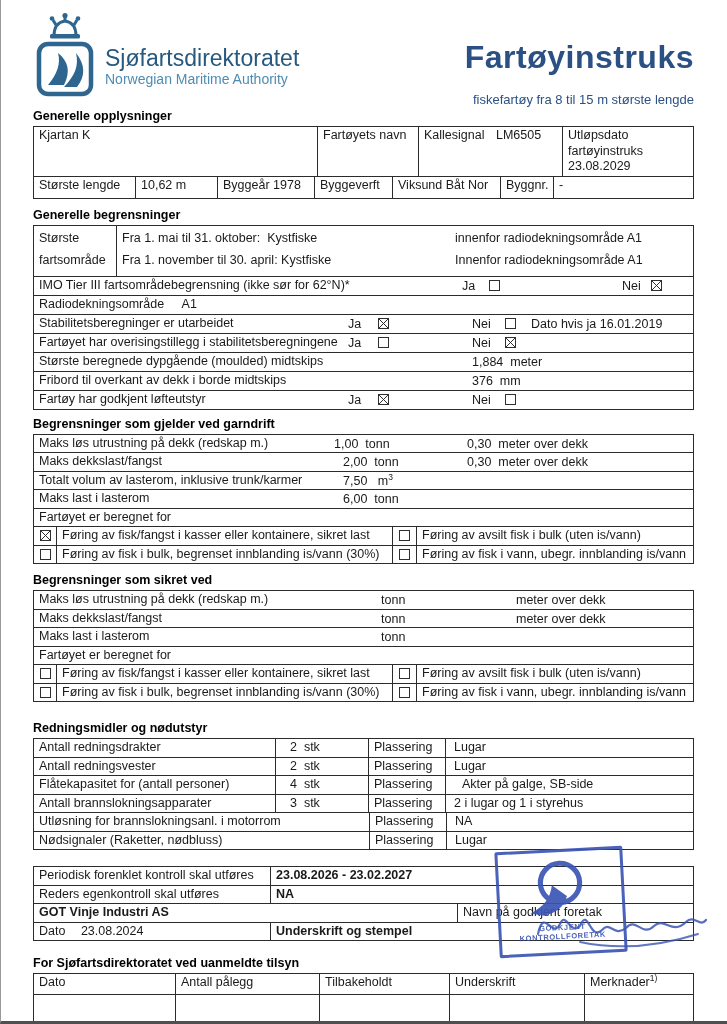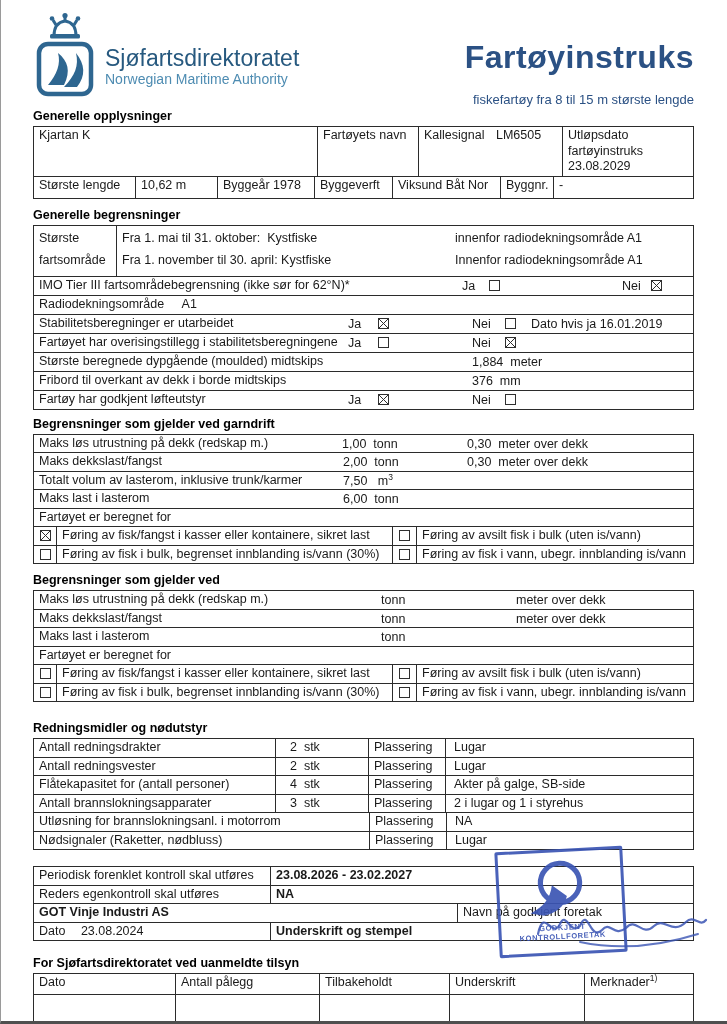--- a/index.html
+++ b/index.html
@@ -178,21 +178,21 @@
       <span class="cb cbabs checked" style="left:344px"></span>
       <span class="abs" style="left:438px">Nei</span>
       <span class="cb cbabs" style="left:471px"></span>
     </div>
   </div>
 
   <div class="sh" style="margin-top:7px">Begrensninger som gjelder ved garndrift</div>
   <div class="tbl" id="tbl-garn">
     <div class="tr pr">
       <div class="td">Maks løs utrustning på dekk (redskap m.)</div>
-      <span class="abs" style="left:308px">1,00  tonn</span>
+      <span class="abs" style="left:300px">1,00  tonn</span>
       <span class="abs" style="left:433px">0,30  meter over dekk</span>
     </div>
     <div class="tr pr">
       <div class="td">Maks dekkslast/fangst</div>
       <span class="abs" style="left:309px">2,00  tonn</span>
       <span class="abs" style="left:433px">0,30  meter over dekk</span>
     </div>
     <div class="tr pr">
       <div class="td">Totalt volum av lasterom, inklusive trunk/karmer</div>
       <span class="abs" style="left:309px"><span>7,50   m</span><sup>3</sup></span>
@@ -219,21 +219,21 @@
           <span class="cb"></span>
         </div>
       <div class="td opttext">Føring av fisk i bulk, begrenset innblanding is/vann (30%)</div>
       <div class="td cbcell" style="width:24px">
           <span class="cb"></span>
         </div>
       <div class="td" style="flex:1">Føring av fisk i vann, ubegr. innblanding is/vann</div>
     </div>
   </div>
 
-  <div class="sh" style="margin-top:9px">Begrensninger som gjelder ved</div>
+  <div class="sh" style="margin-top:9px">Begrensninger som sikret ved</div>
   <div class="tbl" id="tbl-ved">
     <div class="tr pr">
       <div class="td">Maks løs utrustning på dekk (redskap m.)</div>
       <span class="abs" style="left:347px">tonn</span>
       <span class="abs" style="left:482px">meter over dekk</span>
     </div>
     <div class="tr pr">
       <div class="td">Maks dekkslast/fangst</div>
       <span class="abs" style="left:347px">tonn</span>
       <span class="abs" style="left:482px">meter over dekk</span>
@@ -278,21 +278,21 @@
     <div class="tr">
       <div class="td" style="width:241px">Antall redningsvester</div>
       <div class="td val" style="width:93px;padding-left:14px">2  stk</div>
       <div class="td" style="width:77px">Plassering</div>
       <div class="td" style="flex:1;padding-left:8px">Lugar</div>
     </div>
     <div class="tr">
       <div class="td" style="width:241px">Flåtekapasitet for (antall personer)</div>
       <div class="td val" style="width:93px;padding-left:14px">4  stk</div>
       <div class="td" style="width:77px">Plassering</div>
-      <div class="td" style="flex:1;padding-left:8px">Akter på galge, SB-side</div>
+      <div class="td" style="flex:1;padding-left:16px">Akter på galge, SB-side</div>
     </div>
     <div class="tr">
       <div class="td" style="width:241px">Antall brannslokningsapparater</div>
       <div class="td val" style="width:93px;padding-left:14px">3  stk</div>
       <div class="td" style="width:77px">Plassering</div>
       <div class="td" style="flex:1;padding-left:8px">2 i lugar og 1 i styrehus</div>
     </div>
     <div class="tr">
       <div class="td" style="width:335px">Utløsning for brannslokningsanl. i motorrom</div>
       <div class="td" style="width:77px">Plassering</div>

